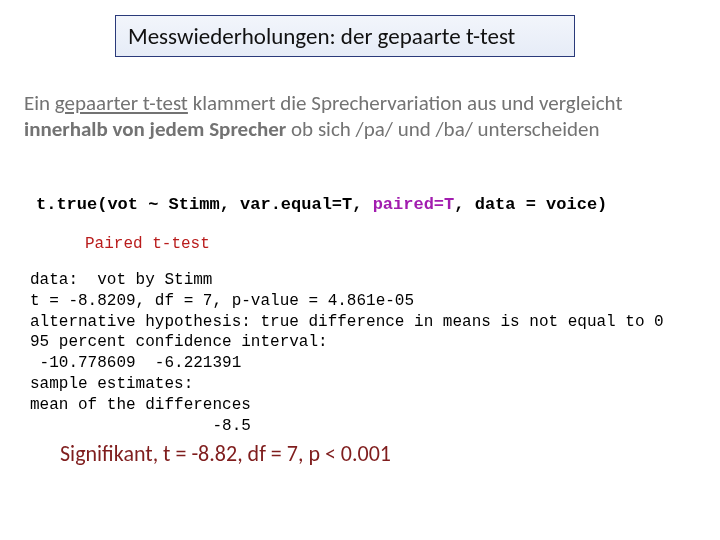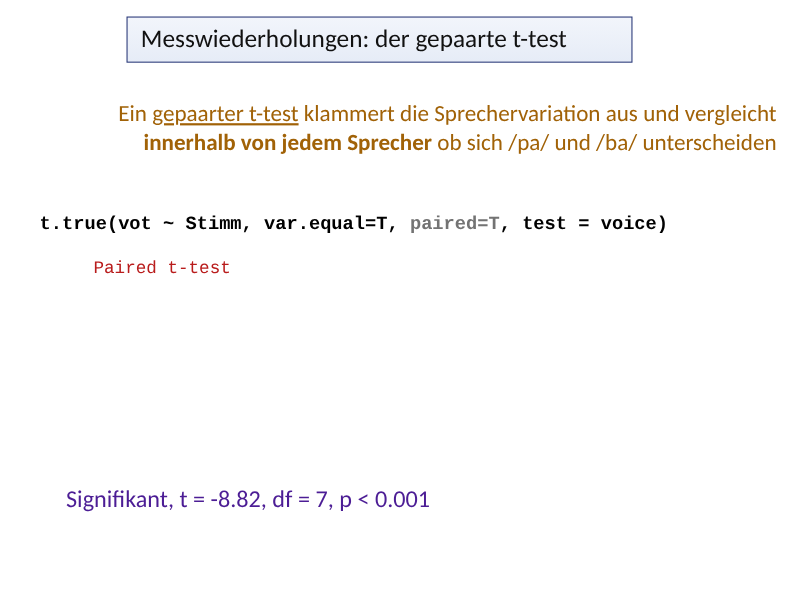--- a/index.html
+++ b/index.html
@@ -25,41 +25,40 @@
     width: 460px;
     padding: 6px 12px;
     border: 1px solid #2a3a7a;
     background: linear-gradient(#f2f5fb, #e6ecf7);
     font-size: 23px;
     color: #111;
     box-sizing: border-box;
   }
   .body-text {
     position: absolute;
-    left: 46px;
+    left: 24px;
     top: 90px;
     width: 660px;
     font-size: 21px;
     line-height: 1.25;
-    color: #a16207;
-    text-align: right;
+    color: #737373;
   }
   .code-line {
     position: absolute;
     left: 36px;
     top: 195px;
     width: 660px;
     font-family: "Courier New", monospace;
     font-size: 17px;
     font-weight: bold;
     white-space: pre;
     color: #000;
   }
   .code-line .paired {
-    color: #737373;
+    color: #a21caf;
   }
   .output-title {
     position: absolute;
     left: 85px;
     top: 235px;
     font-family: "Courier New", monospace;
     font-size: 16px;
     color: #b91c1c;
     white-space: pre;
   }
@@ -71,36 +70,44 @@
     font-size: 16px;
     line-height: 1.3;
     color: #000;
     white-space: pre;
   }
   .conclusion {
     position: absolute;
     left: 60px;
     top: 440px;
     font-size: 22px;
-    color: #4c1d95;
+    color: #7f1d1d;
   }
 </style>
 </head>
 <body>
 
 <div class="slide">
 
   <div class="title-box">
     <span>Messwiederholungen: der gepaarte t-test</span>
   </div>
 
   <div class="body-text">
     <span>Ein </span><span style="text-decoration: underline;">gepaarter t-test</span><span> klammert die Sprechervariation aus und vergleicht </span><span style="font-weight:bold;">innerhalb von jedem Sprecher</span><span> ob sich  /pa/ und  /ba/ unterscheiden</span>
   </div>
 
-  <div class="code-line"><span>t.true(vot ~ Stimm, var.equal=T, </span><span class="paired">paired=T</span><span>, test = voice)</span></div>
+  <div class="code-line"><span>t.true(vot ~ Stimm, var.equal=T, </span><span class="paired">paired=T</span><span>, data = voice)</span></div>
 
   <div class="output-title">Paired t-test</div>
 
+  <div class="output-block">data:  vot by Stimm
+t = -8.8209, df = 7, p-value = 4.861e-05
+alternative hypothesis: true difference in means is not equal to 0
+95 percent confidence interval:
+ -10.778609  -6.221391
+sample estimates:
+mean of the differences
+                   -8.5</div>
 
   <div class="conclusion">Signifikant, t = -8.82, df = 7, p &lt; 0.001</div>
 
 </div>
 
 </body></html>

